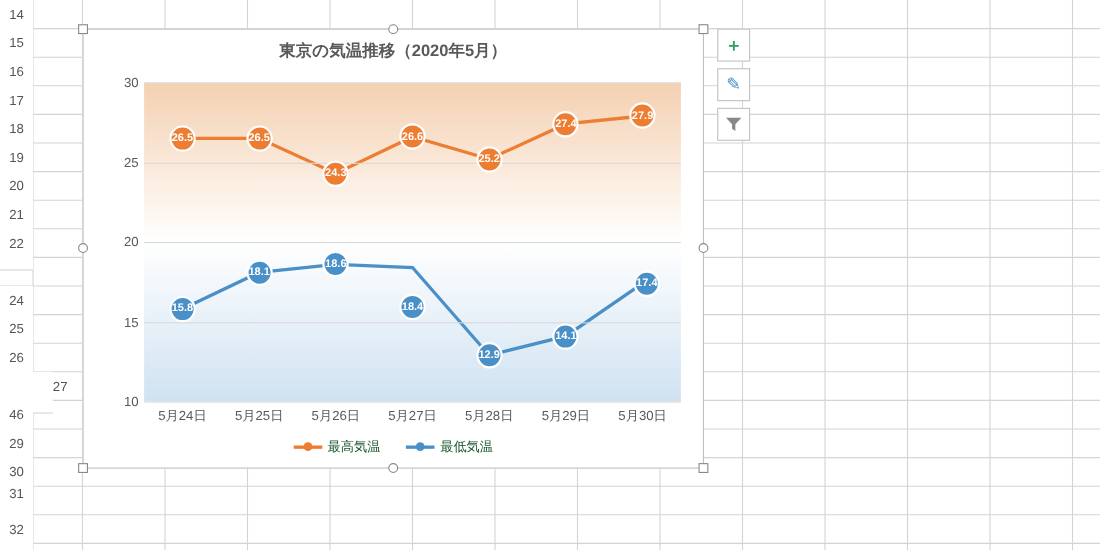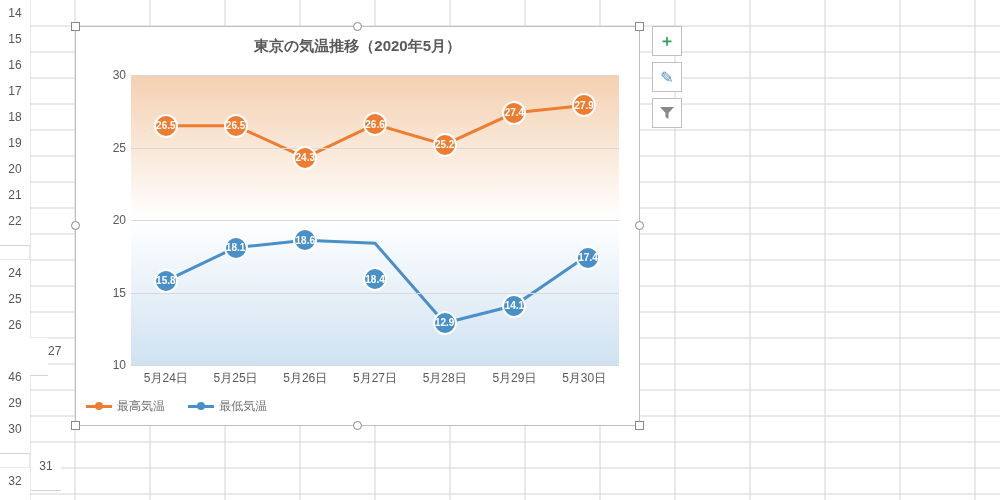--- a/index.html
+++ b/index.html
@@ -40,22 +40,22 @@
   .h-ml { left: -5px; top: 50%; margin-top: -5px; }
   .h-mr { right: -5px; top: 50%; margin-top: -5px; }
   .chart-title {
     text-align: center; padding-top: 10px; font-size: 15px; color: #595959;
     font-weight: bold;
   }
   .plot {
     position: absolute; left: 55px; top: 48px; right: 20px; bottom: 60px;
   }
   .legend {
-    position: absolute; bottom: 10px; left: 0; right: 0; text-align: left;
-    font-size: 12px; color: #737373;
+    position: absolute; bottom: 10px; left: 0; right: 0; text-align: center;
+    font-size: 12px; color: #14532d;
   }
   .legend .item { display: inline-flex; align-items: center; margin: 0 10px; }
   .legend .swatch { width: 26px; height: 3px; margin-right: 5px; position: relative; }
   .legend .swatch::after {
     content: ''; position: absolute; width: 8px; height: 8px; border-radius: 50%;
     left: 9px; top: -3px;
   }
   .legend .s1 { background: #ED7D31; }
   .legend .s1::after { background: #ED7D31; }
   .legend .s2 { background: #4A90C8; }
@@ -136,21 +136,21 @@
       <div class="row-header" style="top: 182px;">21</div>
       <div class="row-header" style="top: 208px;">22</div>
       <div class="row-header" style="top: 234px; margin-top: 28px;">23</div>
       <div class="row-header" style="top: 260px;">24</div>
       <div class="row-header" style="top: 286px;">25</div>
       <div class="row-header" style="top: 312px;">26</div>
       <div class="row-header" style="top: 338px; padding-left: 48px;">27</div>
       <div class="row-header" style="top: 364px;">46</div>
       <div class="row-header" style="top: 390px;">29</div>
       <div class="row-header" style="top: 416px;">30</div>
-      <div class="row-header" style="top: 453px; margin-left: 31px;">31</div>
+      <div class="row-header" style="top: 436px;">31</div>
       <div class="row-header" style="top: 468px;">32</div>
     </div>
 </div>
 
 <div class="chart-obj">
   <div class="chart-title">東京の気温推移（2020年5月）</div>
   <div class="plot">
     <div class="bg-top" style="top: 0px; height: 145px;"></div>
     <div class="bg-bot" style="top: 145px; height: 145px;"></div>
     <svg class="series-svg" style="position:absolute;inset:0;width:100%;height:100%" viewBox="0 0 488 290">

